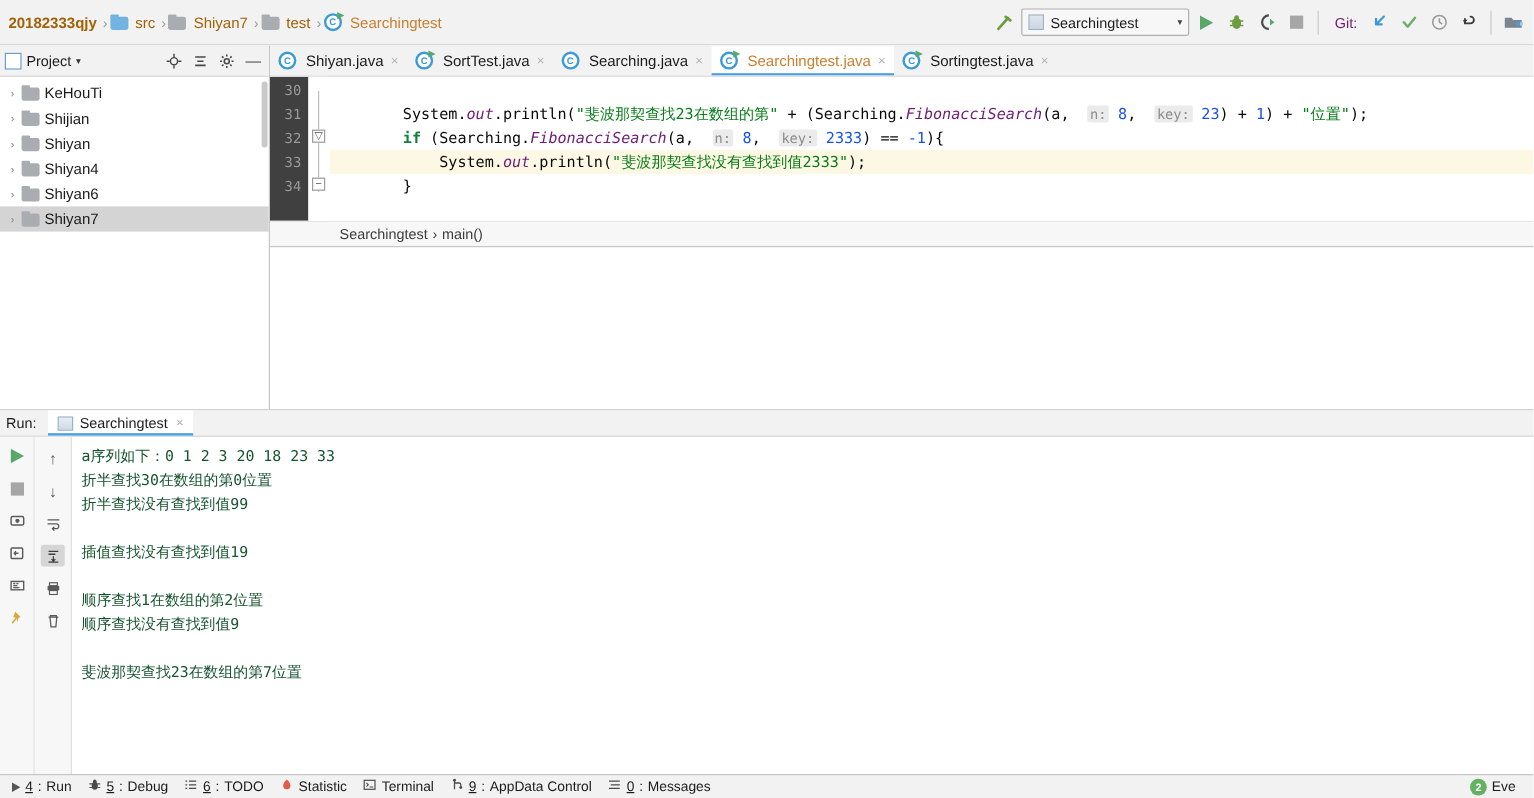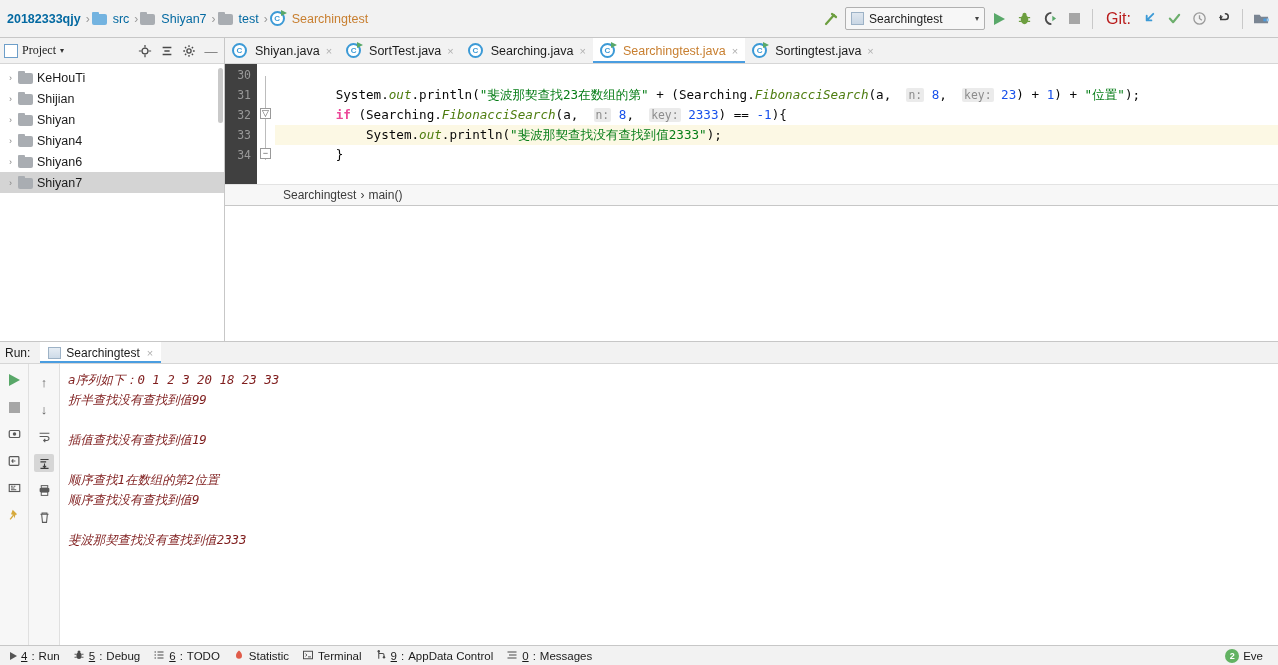--- a/index.html
+++ b/index.html
@@ -13,21 +13,21 @@
   }
   #app { width: 1278px; height: 665px; position: relative; display: flex; flex-direction: column; background:#f2f2f2;}
 
   
   .navbar {
     height: 38px; min-height:38px; background: #f2f2f2;
     display: flex; align-items: center; padding: 0 6px 0 4px;
     border-bottom: 1px solid #c7c7c7;
   }
   .crumb { display: flex; align-items: center; height: 100%; }
-  .crumb-txt { font-size: 12.5px; color: #0369a1; padding: 0 3px; white-space: nowrap;}
+  .crumb-txt { font-size: 12.5px; color: #a16207; padding: 0 3px; white-space: nowrap;}
   .crumb-txt.bold { font-weight: bold; }
   .crumb-txt.orange { color: #c87f30; }
   .crumb-sep { color: #9a9a9a; font-size: 12px; padding: 0 2px; }
   .folder-ico { width: 15px; height: 13px; position: relative; display:inline-block; margin-right:3px; vertical-align:middle;}
   .folder-ico:before {
     content:""; position:absolute; left:0; top:2px; width:15px; height:11px;
     background:#9aa0a6; border-radius: 1px 2px 2px 2px;
   }
   .folder-ico:after {
     content:""; position:absolute; left:0; top:0px; width:7px; height:3px;
@@ -54,33 +54,33 @@
   .run-config {
     display:flex;align-items:center;gap:5px;height:23px;min-width:140px;
     border:1px solid #b0b0b0;background:#f7f7f7;border-radius:2px;padding:0 5px;
   }
   .rc-ico{width:13px;height:13px;background:linear-gradient(#dfe7ef,#c9d6e4);border:1px solid #9db2c6;}
   .rc-label{font-size:12px;color:#1b1b1b;flex:1;white-space:nowrap;}
   .rc-caret{color:#444;font-size:8px;}
   .tool-btn{width:22px;height:22px;display:flex;align-items:center;justify-content:center;border-radius:2px;}
   .tri-run{width:0;height:0;border-left:11px solid #59a869;border-top:6.5px solid transparent;border-bottom:6.5px solid transparent;}
   .sq-stop{width:11px;height:11px;background:#a6a6a6;}
-  .git-label{font-size:16px;color:#b91c1c;margin:0 4px 0 6px;}
+  .git-label{font-size:12px;color:#701a75;margin:0 4px 0 6px;}
   .vline{width:1px;height:20px;background:#c9c9c9;margin:0 4px;}
 
   
   .mid { flex:1; display:flex; min-height:0; background:#fff;}
   
   .proj {
     width:225px; min-width:225px; background:#ffffff;
     border-right:1px solid #c7c7c7; display:flex; flex-direction:column;
   }
   .proj-head{
     height:26px;min-height:26px;display:flex;align-items:center;padding:0 4px;
-    background:#f2f2f2;border-bottom:1px solid #d6d6d6;gap:4px;font-family:Liberation Serif, serif;
+    background:#f2f2f2;border-bottom:1px solid #d6d6d6;gap:4px;
   }
   .proj-icon{width:14px;height:14px;background:#fff;border:1.5px solid #6d9ec9;}
   .proj-title{font-size:12px;color:#1b1b1b;}
   .mini-caret{font-size:8px;color:#333;}
   .ph-spacer{flex:1;}
   .ph-btn{width:18px;height:18px;display:flex;align-items:center;justify-content:center;color:#4a4a4a;font-size:13px;}
   .proj-tree{flex:1;overflow:hidden;padding-top:3px;position:relative;}
   .tree-row{height:21px;display:flex;align-items:center;padding-left:4px;gap:1px;font-size:12.5px;color:#1b1b1b;}
   .tree-row.sel{background:#d4d4d4;}
   .arrow{width:13px;text-align:center;color:#808080;font-size:9px;}
@@ -98,22 +98,22 @@
   .gutter{width:32px;min-width:32px;text-align:right;padding-right:6px;background:#404040;color:#999999;
           font-family:"DejaVu Sans Mono",monospace;font-size:11.5px;padding-top:1px;}
   .gline{height:20px;line-height:20px;}
   .fold{width:18px;min-width:18px;position:relative;background:#fff;}
   .fold-line{position:absolute;left:8px;top:12px;bottom:24px;width:1px;background:#bcbcbc;}
   .fold-m{position:absolute;left:3px;width:11px;height:11px;border:1px solid #9a9a9a;background:#fff;
           font-size:9px;line-height:9px;text-align:center;color:#555;}
   .code{flex:1;font-family:"DejaVu Sans Mono",monospace;font-size:12.6px;padding-top:1px;position:relative;overflow:hidden;}
   .cline{height:20px;line-height:20px;white-space:pre;}
   .cline.hl{background:#fcf8e4;}
-  .k{color:#ec4899;font-weight:bold;}
-  .fld{color:#4d7c0f;font-style:italic;}
+  .k{color:#15803d;font-weight:bold;}
+  .fld{color:#701a75;font-style:italic;}
   .stat{color:#067d17;}
   .num{color:#1750eb;}
   .hint{background:#ebebeb;color:#8c8c8c;font-size:11.4px;padding:0 2px;border-radius:2px;font-style:normal;}
   .plain{color:#080808;}
   .crumb2{height:22px;min-height:22px;display:flex;align-items:center;gap:4px;padding-left:58px;
           background:#f7f7f7;border-top:1px solid #e3e3e3;border-bottom:1px solid #c7c7c7;font-size:12px;color:#3c3c3c;}
 
   
   .runpanel{flex:1;display:flex;flex-direction:column;min-height:0;background:#fff;border-top:1px solid #c7c7c7;}
   .run-head{height:22px;min-height:22px;display:flex;align-items:center;background:#f2f2f2;
@@ -125,21 +125,21 @@
   .run-tab-ico{width:13px;height:12px;background:linear-gradient(#e6edf4,#cedbe8);border:1px solid #9db2c6;}
   .run-body{flex:1;display:flex;min-height:0;}
   .run-gut1{width:29px;min-width:29px;border-right:1px solid #e0e0e0;background:#f7f7f7;
             display:flex;flex-direction:column;align-items:center;padding-top:7px;gap:9px;}
   .run-gut2{width:31px;min-width:31px;border-right:1px solid #e0e0e0;background:#f7f7f7;
             display:flex;flex-direction:column;align-items:center;padding-top:9px;gap:9px;}
   .gbtn{width:20px;height:18px;display:flex;align-items:center;justify-content:center;color:#5a5a5a;font-size:13px;}
   .gbtn.on{background:#d6d6d6;border-radius:2px;}
   .console{flex:1;padding:6px 0 0 8px;overflow:hidden;font-family:"DejaVu Sans Mono",monospace;font-size:12.4px;line-height:20px;}
   .c-cmd{color:#4b4b4b;background:#eaf5ea;display:inline-block;padding:0 1px;}
-  .c-out{color:#7f1d1d;font-style:italic;}
+  .c-out{color:#14532d;}
   .c-blank{height:20px;}
 
   
   .status{height:20px;min-height:20px;display:flex;align-items:center;background:#f2f2f2;
           border-top:1px solid #c7c7c7;padding:0 6px;gap:0;}
   .st-item{display:flex;align-items:center;gap:4px;font-size:11.5px;color:#1b1b1b;padding:0 9px 0 4px;white-space:nowrap;}
   .st-u{text-decoration:underline;}
   .st-spacer{flex:1;}
   .badge{width:14px;height:14px;border-radius:50%;background:#62b262;color:#fff;font-size:9px;
          display:flex;align-items:center;justify-content:center;font-weight:bold;}
@@ -423,28 +423,29 @@
         </span>
         <span class="gbtn">
           <svg width="15" height="13" viewBox="0 0 16 16">
               <path d="M3 4h10M5 4V2.5h6V4M4.5 4l1 10h5l1-10" stroke="#5a5a5a" stroke-width="1.3" fill="none"></path>
             </svg>
         </span>
       </div>
 
       <div class="console" id="console-body">
           <div><span class="c-out">a序列如下：0 1 2 3 20 18 23 33</span></div>
+          <div><span class="c-out">折半查找30在数组的第0位置</span></div>
           <div><span class="c-out">折半查找没有查找到值99</span></div>
           <div class="c-blank">&nbsp;</div>
           <div><span class="c-out">插值查找没有查找到值19</span></div>
           <div class="c-blank">&nbsp;</div>
           <div><span class="c-out">顺序查找1在数组的第2位置</span></div>
           <div><span class="c-out">顺序查找没有查找到值9</span></div>
           <div class="c-blank">&nbsp;</div>
-          <div><span class="c-out">斐波那契查找没有查找到值2333</span></div>
+          <div><span class="c-out">斐波那契查找23在数组的第7位置</span></div>
           <div class="c-blank">&nbsp;</div>
         </div>
     </div>
   </div>
 
   <div class="status">
     <span class="st-item">
       <span class="tri-sm"></span>
       <span class="st-u">4</span>
         <span>:</span>

